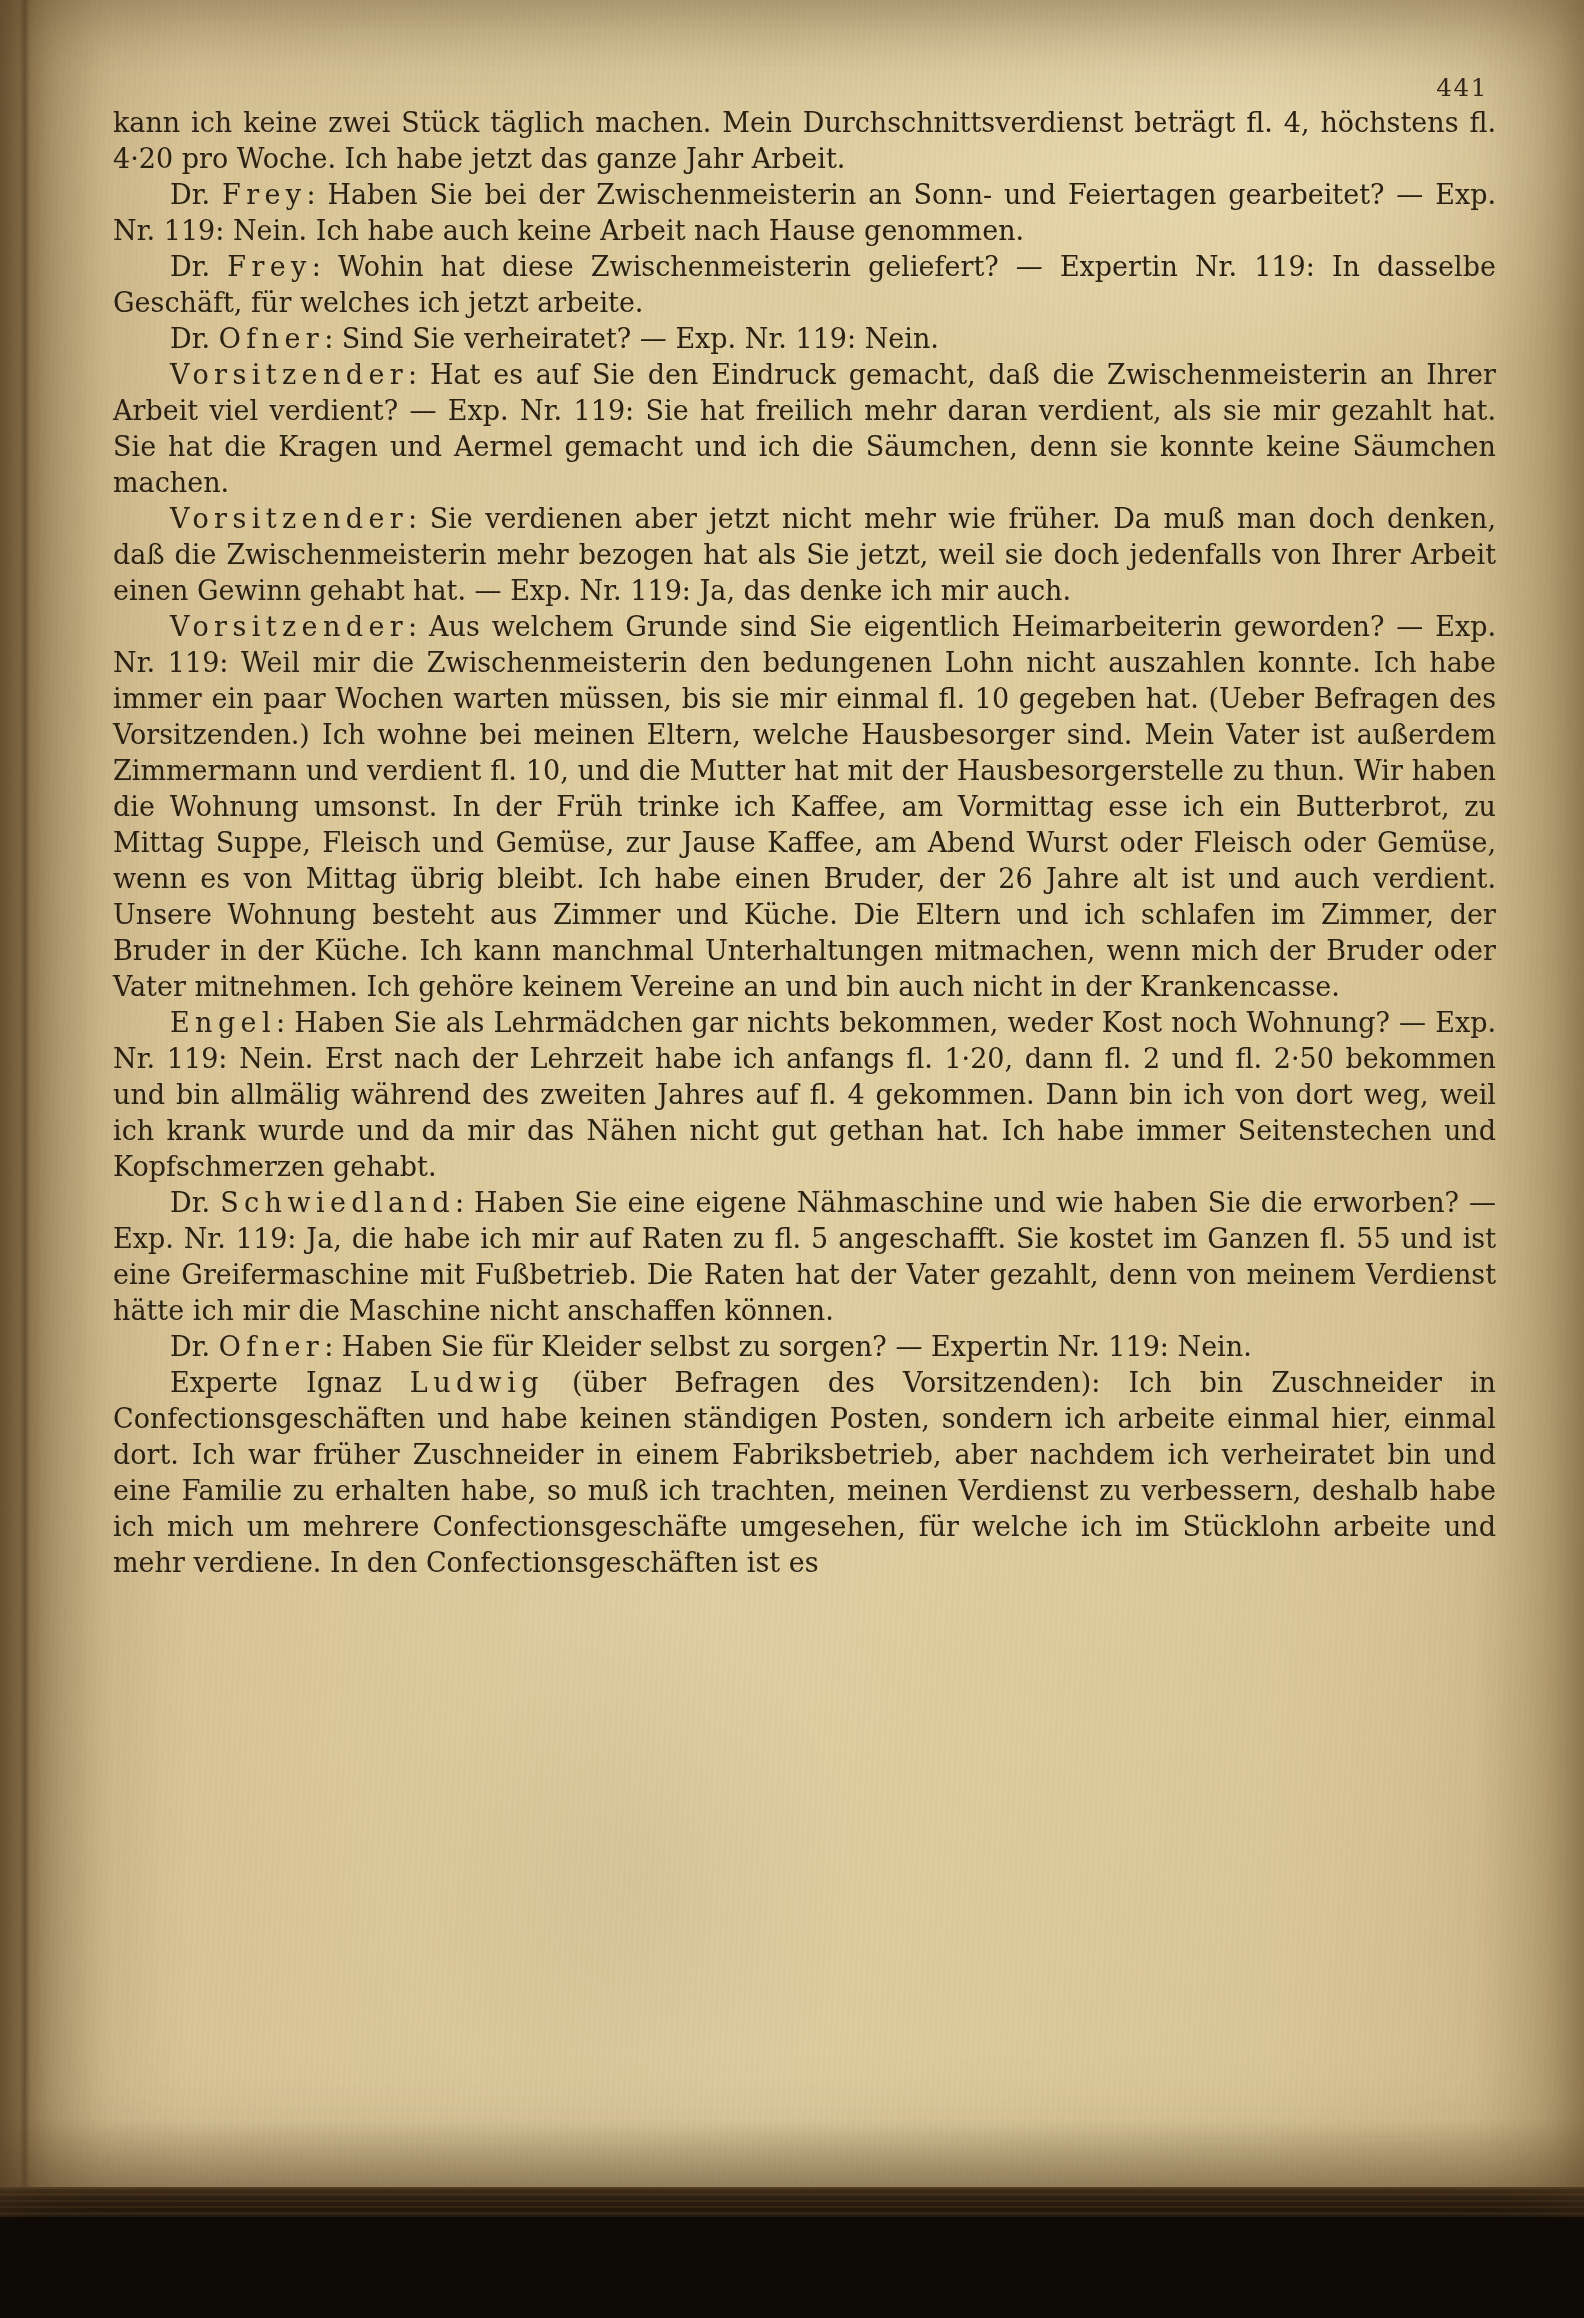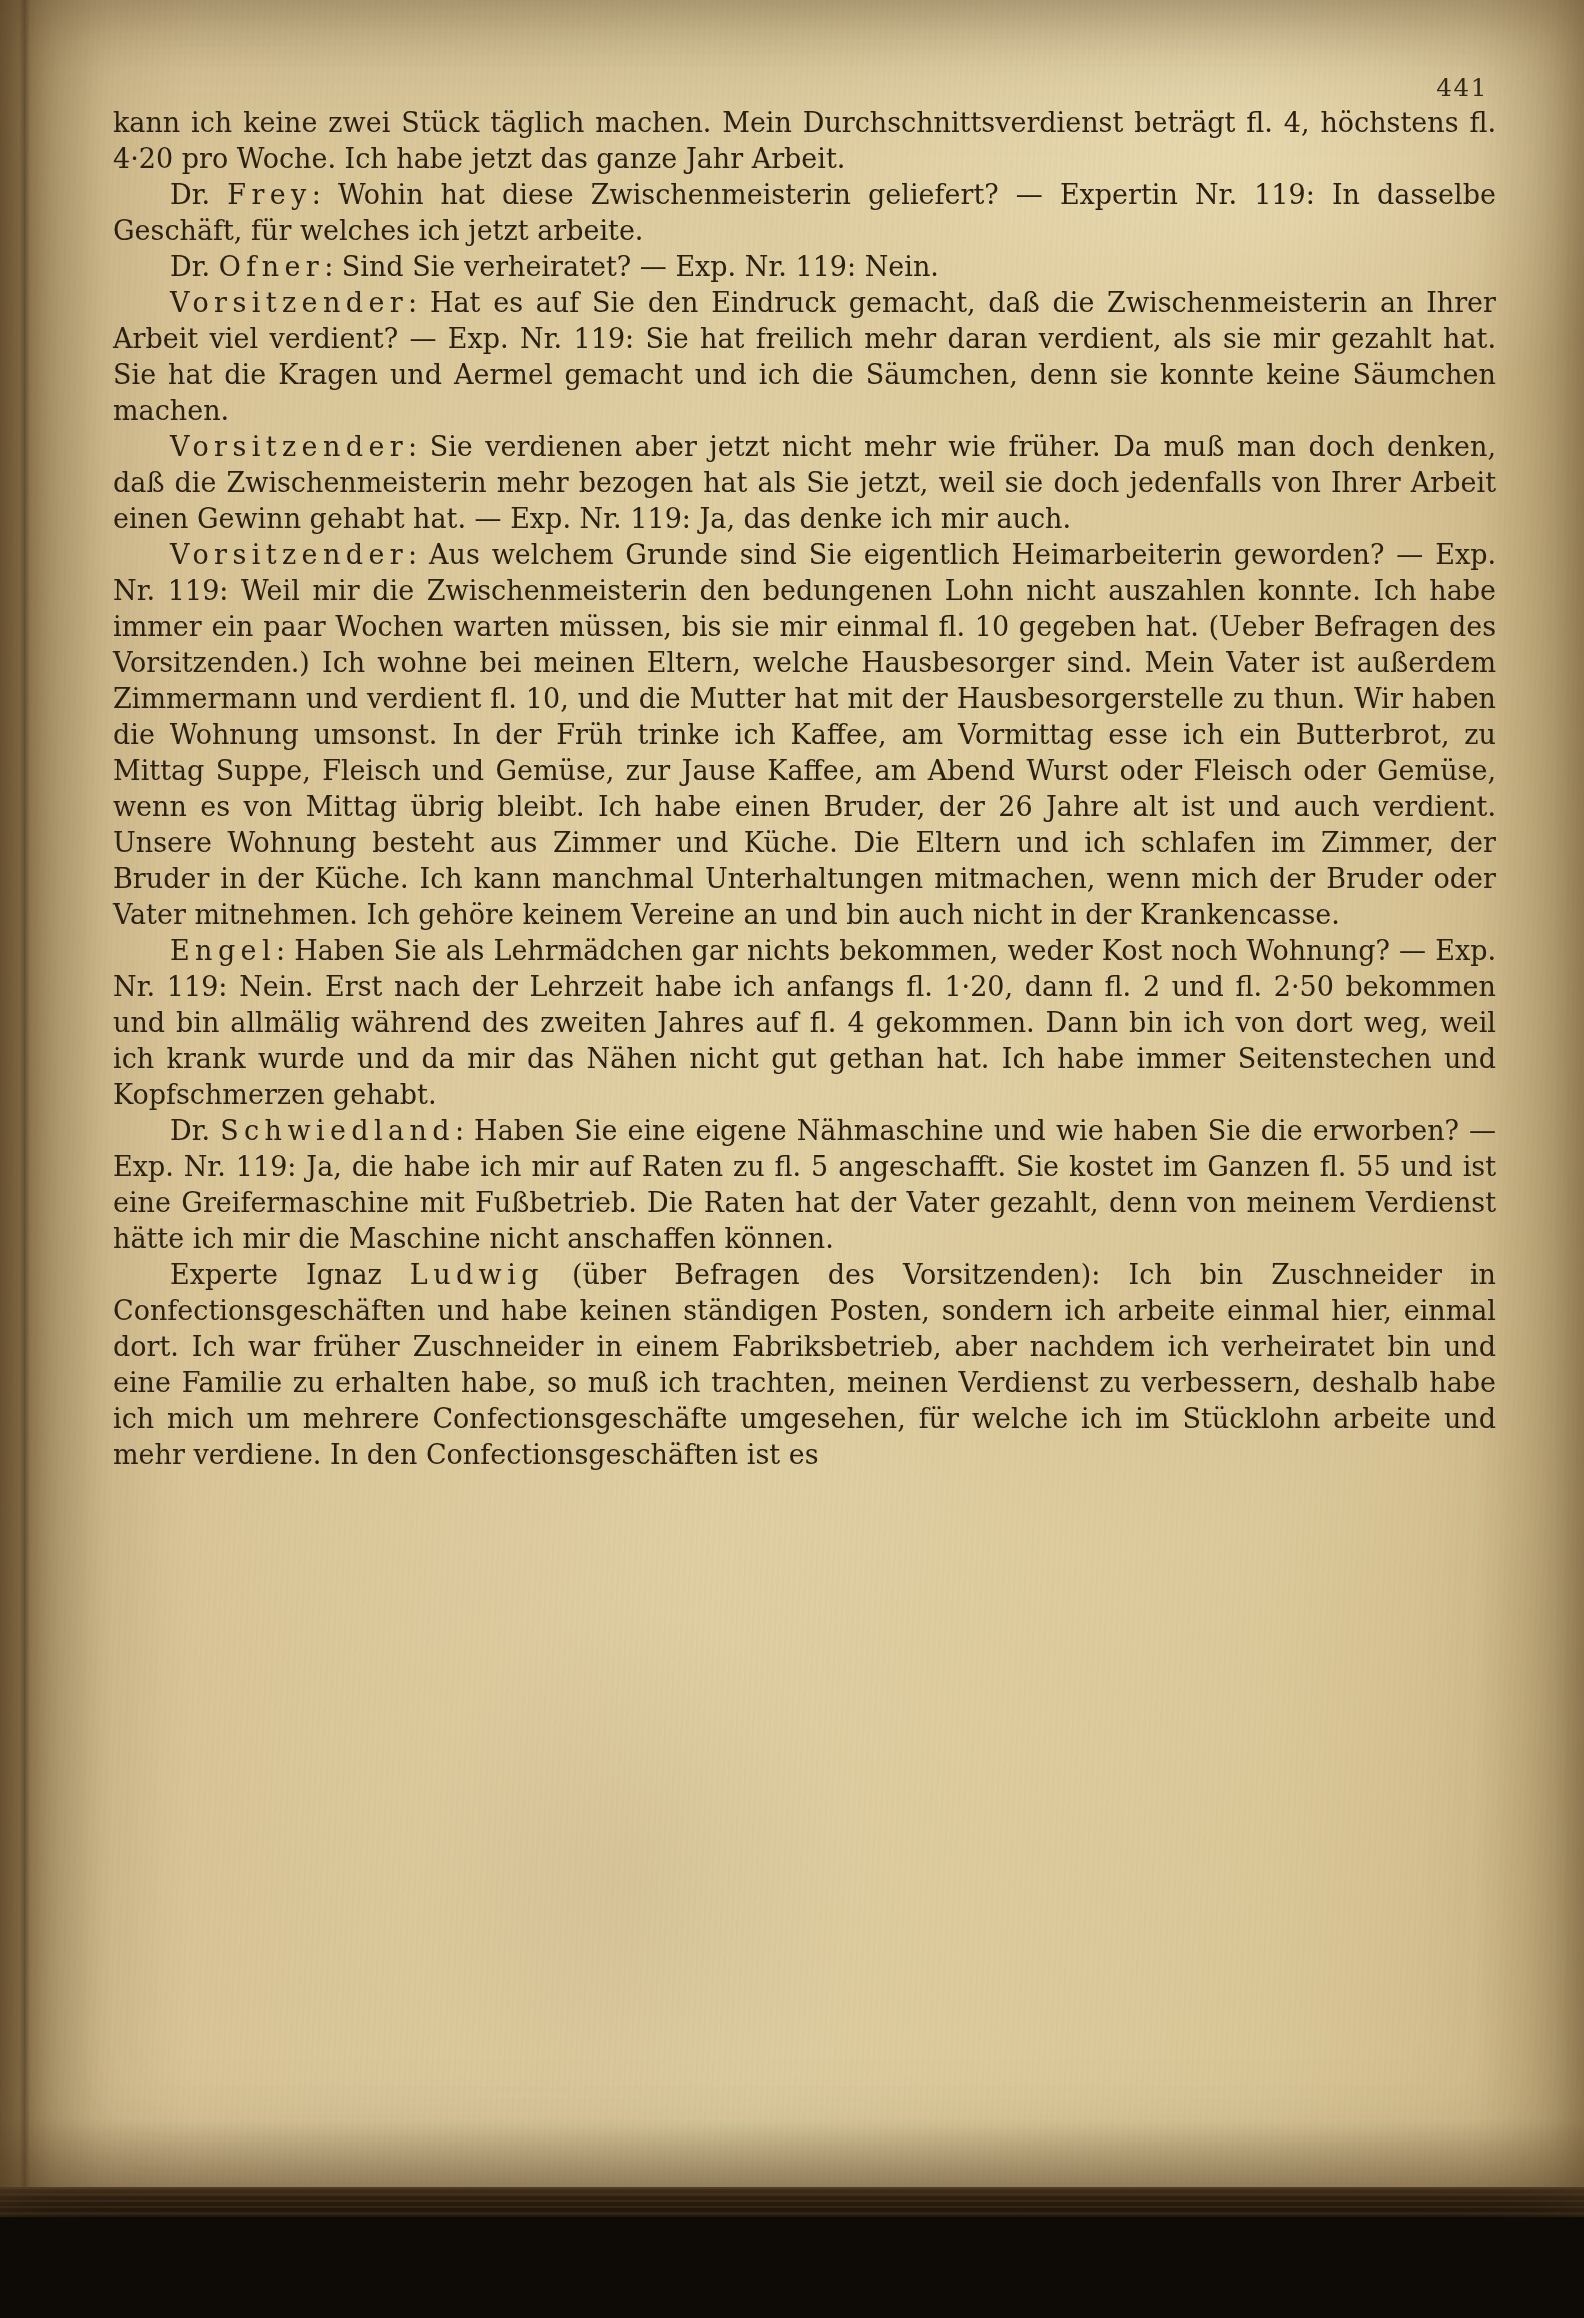--- a/index.html
+++ b/index.html
@@ -67,27 +67,29 @@
   .gesperrt{letter-spacing:0.2em;}
 </style>
 </head>
 <body>
 
 <div class="scan">
   <div class="grain"></div>
   <div class="page-number">441</div>
   <div class="text-block">
       <p class="para"><span>kann ich keine zwei Stück täglich machen. Mein Durchschnittsverdienst beträgt fl. 4, höchstens fl. 4·20 pro Woche. Ich habe jetzt das ganze Jahr Arbeit.</span></p>
+      <p class="para indent"><span>Dr. </span><span class="gesperrt">Frey</span><span>: Haben Sie bei der Zwischenmeisterin an Sonn- und Feiertagen gearbeitet? — Exp. Nr. 119: Nein. Ich habe auch keine Arbeit nach Hause genommen.</span></p>
       <p class="para indent"><span>Dr. </span><span class="gesperrt">Frey</span><span>: Wohin hat diese Zwischenmeisterin geliefert? — Expertin Nr. 119: In dasselbe Geschäft, für welches ich jetzt arbeite.</span></p>
       <p class="para indent"><span>Dr. </span><span class="gesperrt">Ofner</span><span>: Sind Sie verheiratet? — Exp. Nr. 119: Nein.</span></p>
       <p class="para indent"><span class="gesperrt">Vorsitzender</span><span>: Hat es auf Sie den Eindruck gemacht, daß die Zwischenmeisterin an Ihrer Arbeit viel verdient? — Exp. Nr. 119: Sie hat freilich mehr daran verdient, als sie mir gezahlt hat. Sie hat die Kragen und Aermel gemacht und ich die Säumchen, denn sie konnte keine Säumchen machen.</span></p>
       <p class="para indent"><span class="gesperrt">Vorsitzender</span><span>: Sie verdienen aber jetzt nicht mehr wie früher. Da muß man doch denken, daß die Zwischenmeisterin mehr bezogen hat als Sie jetzt, weil sie doch jedenfalls von Ihrer Arbeit einen Gewinn gehabt hat. — Exp. Nr. 119: Ja, das denke ich mir auch.</span></p>
       <p class="para indent"><span class="gesperrt">Vorsitzender</span><span>: Aus welchem Grunde sind Sie eigentlich Heimarbeiterin geworden? — Exp. Nr. 119: Weil mir die Zwischenmeisterin den bedungenen Lohn nicht auszahlen konnte. Ich habe immer ein paar Wochen warten müssen, bis sie mir einmal fl. 10 gegeben hat. (Ueber Befragen des Vorsitzenden.) Ich wohne bei meinen Eltern, welche Hausbesorger sind. Mein Vater ist außerdem Zimmermann und verdient fl. 10, und die Mutter hat mit der Hausbesorgerstelle zu thun. Wir haben die Wohnung umsonst. In der Früh trinke ich Kaffee, am Vormittag esse ich ein Butterbrot, zu Mittag Suppe, Fleisch und Gemüse, zur Jause Kaffee, am Abend Wurst oder Fleisch oder Gemüse, wenn es von Mittag übrig bleibt. Ich habe einen Bruder, der 26 Jahre alt ist und auch verdient. Unsere Wohnung besteht aus Zimmer und Küche. Die Eltern und ich schlafen im Zimmer, der Bruder in der Küche. Ich kann manchmal Unterhaltungen mitmachen, wenn mich der Bruder oder Vater mitnehmen. Ich gehöre keinem Vereine an und bin auch nicht in der Krankencasse.</span></p>
       <p class="para indent"><span class="gesperrt">Engel</span><span>: Haben Sie als Lehrmädchen gar nichts bekommen, weder Kost noch Wohnung? — Exp. Nr. 119: Nein. Erst nach der Lehrzeit habe ich anfangs fl. 1·20, dann fl. 2 und fl. 2·50 bekommen und bin allmälig während des zweiten Jahres auf fl. 4 gekommen. Dann bin ich von dort weg, weil ich krank wurde und da mir das Nähen nicht gut gethan hat. Ich habe immer Seitenstechen und Kopfschmerzen gehabt.</span></p>
       <p class="para indent"><span>Dr. </span><span class="gesperrt">Schwiedland</span><span>: Haben Sie eine eigene Nähmaschine und wie haben Sie die erworben? — Exp. Nr. 119: Ja, die habe ich mir auf Raten zu fl. 5 angeschafft. Sie kostet im Ganzen fl. 55 und ist eine Greifermaschine mit Fußbetrieb. Die Raten hat der Vater gezahlt, denn von meinem Verdienst hätte ich mir die Maschine nicht anschaffen können.</span></p>
+      <p class="para indent"><span>Dr. </span><span class="gesperrt">Ofner</span><span>: Haben Sie für Kleider selbst zu sorgen? — Expertin Nr. 119: Nein.</span></p>
       <p class="para indent"><span>Experte Ignaz </span><span class="gesperrt">Ludwig</span><span> (über Befragen des Vorsitzenden): Ich bin Zuschneider in Confectionsgeschäften und habe keinen ständigen Posten, sondern ich arbeite einmal hier, einmal dort. Ich war früher Zuschneider in einem Fabriksbetrieb, aber nachdem ich verheiratet bin und eine Familie zu erhalten habe, so muß ich trachten, meinen Verdienst zu verbessern, deshalb habe ich mich um mehrere Confectionsgeschäfte umgesehen, für welche ich im Stücklohn arbeite und mehr verdiene. In den Confectionsgeschäften ist es</span></p>
     </div>
   <div class="binding"></div>
   <div class="bottom-fade"></div>
   <div class="bottom-edge"></div>
   <div class="vignette"></div>
 </div>
 
 
 </body></html>

